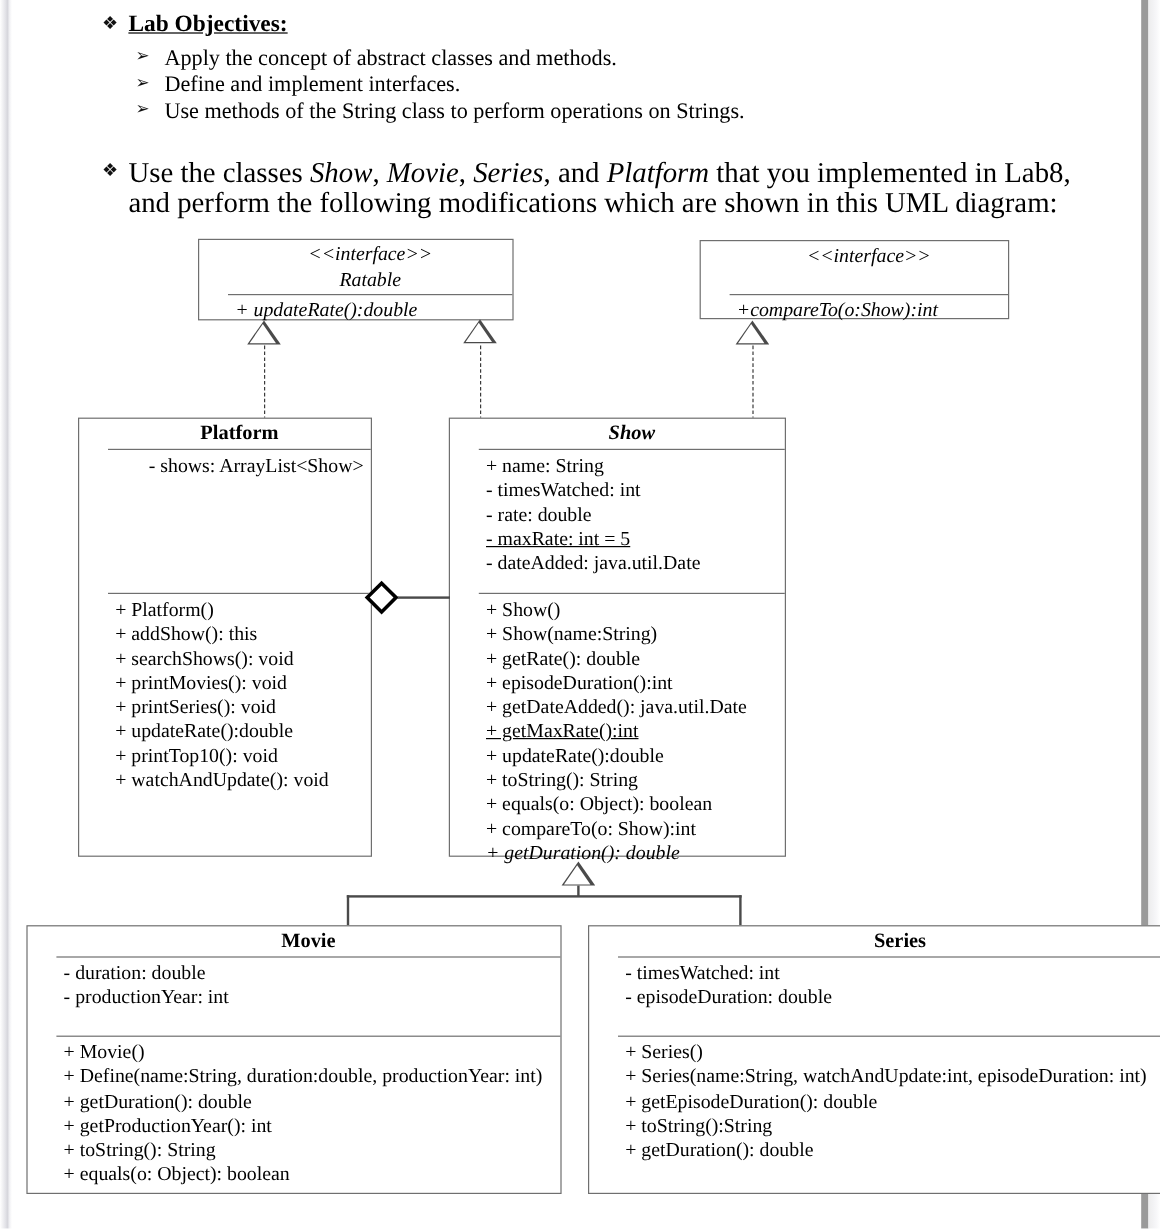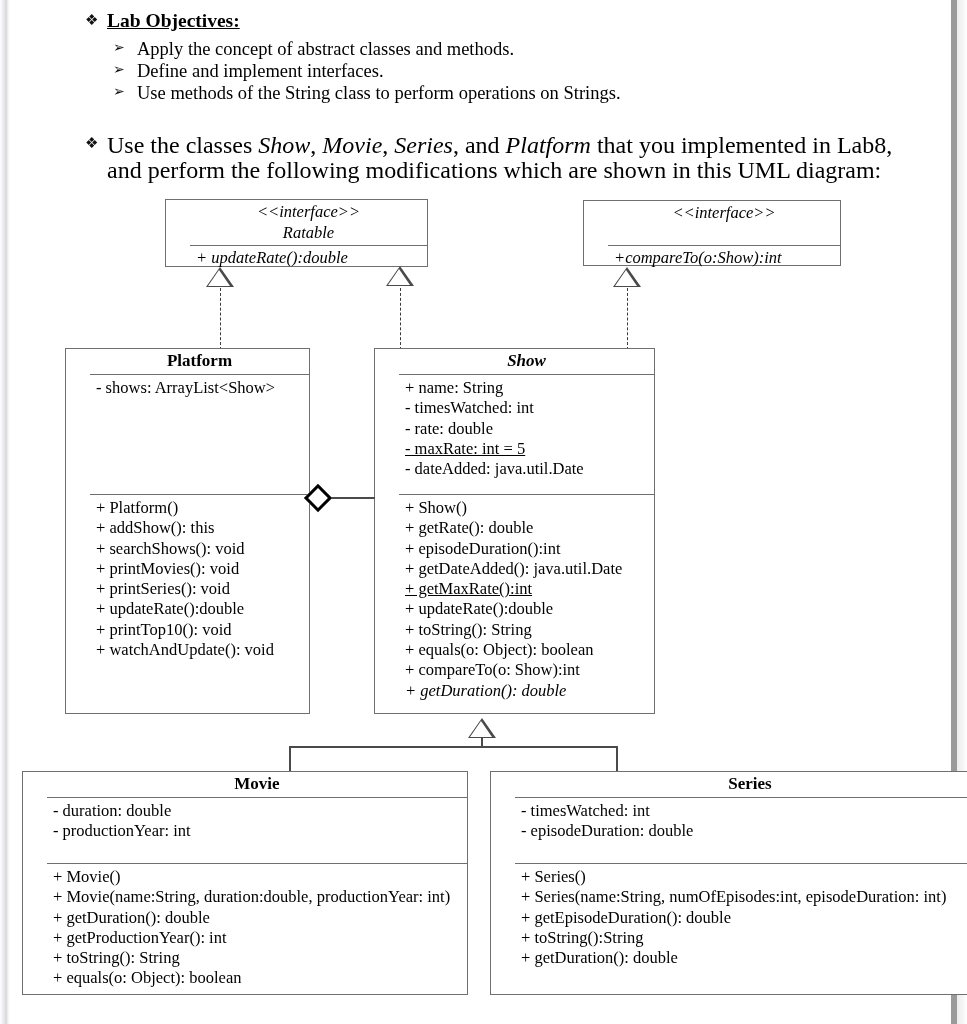--- a/index.html
+++ b/index.html
@@ -216,21 +216,21 @@
   </div>
 
   <div class="dash-v" style="left:627px; top:288px; height:62px;"></div>
   <div class="tri-wrap" style="left:613px; top:267px;">
     <div class="tri tri-outer"></div>
       <div class="tri-inner"></div>
   </div>
 
   <div class="uml-box" style="left:65px; top:348px; width:245px; height:366px;">
     <div class="uml-head">Platform</div>
-    <div class="uml-sec divided" style="height:120px;">
+    <div class="uml-sec divided" style="height:120px;text-align:right;">
       <div class="row">- shows: ArrayList&lt;Show&gt;</div>
     </div>
     <div class="uml-sec">
       <div class="row">+ Platform()</div>
       <div class="row">+ addShow(): this</div>
       <div class="row">+ searchShows():  void</div>
       <div class="row">+ printMovies(): void</div>
       <div class="row">+ printSeries(): void</div>
       <div class="row">+ updateRate():double</div>
       <div class="row">+ printTop10(): void</div>
@@ -242,20 +242,21 @@
     <div class="uml-head abs">Show</div>
     <div class="uml-sec divided" style="height:120px;">
       <div class="row">+ name: String</div>
       <div class="row">- timesWatched: int</div>
       <div class="row">- rate: double</div>
       <div class="row u">- maxRate: int = 5</div>
       <div class="row">- dateAdded: java.util.Date</div>
     </div>
     <div class="uml-sec">
       <div class="row">+ Show()</div>
+      <div class="row">+ Show(name:String)</div>
       <div class="row">+ getRate(): double</div>
       <div class="row">+ episodeDuration():int</div>
       <div class="row">+ getDateAdded(): java.util.Date</div>
       <div class="row u">+ getMaxRate():int</div>
       <div class="row">+ updateRate():double</div>
       <div class="row">+ toString(): String</div>
       <div class="row">+ equals(o: Object): boolean</div>
       <div class="row">+ compareTo(o: Show):int</div>
       <div class="row i">+ getDuration(): double</div>
     </div>
@@ -275,36 +276,36 @@
   <div class="ln v" style="left:616px; top:746px; height:26px;"></div>
 
   <div class="uml-box" style="left:22px; top:771px; width:446px; height:224px;">
     <div class="uml-head">Movie</div>
     <div class="uml-sec divided" style="height:66px;">
       <div class="row">- duration: double</div>
       <div class="row">- productionYear: int</div>
     </div>
     <div class="uml-sec">
       <div class="row">+ Movie()</div>
-      <div class="row">+ Movie(name:String, duration:double, productionYear: int)</div>
+      <div class="row">+ Define(name:String, duration:double, productionYear: int)</div>
       <div class="row">+ getDuration(): double</div>
       <div class="row">+ getProductionYear(): int</div>
       <div class="row">+ toString(): String</div>
       <div class="row">+ equals(o: Object): boolean</div>
     </div>
   </div>
 
   <div class="uml-box" style="left:490px; top:771px; width:478px; height:224px;">
     <div class="uml-head" style="width:470px;">Series</div>
     <div class="uml-sec divided" style="height:66px;">
       <div class="row">- timesWatched: int</div>
       <div class="row">- episodeDuration: double</div>
     </div>
     <div class="uml-sec">
       <div class="row">+ Series()</div>
-      <div class="row">+ Series(name:String, numOfEpisodes:int, episodeDuration: int)</div>
+      <div class="row">+ Series(name:String, watchAndUpdate:int, episodeDuration: int)</div>
       <div class="row">+ getEpisodeDuration(): double</div>
       <div class="row">+ toString():String</div>
       <div class="row">+ getDuration(): double</div>
     </div>
   </div>
 
 </div>
 
 </body></html>

